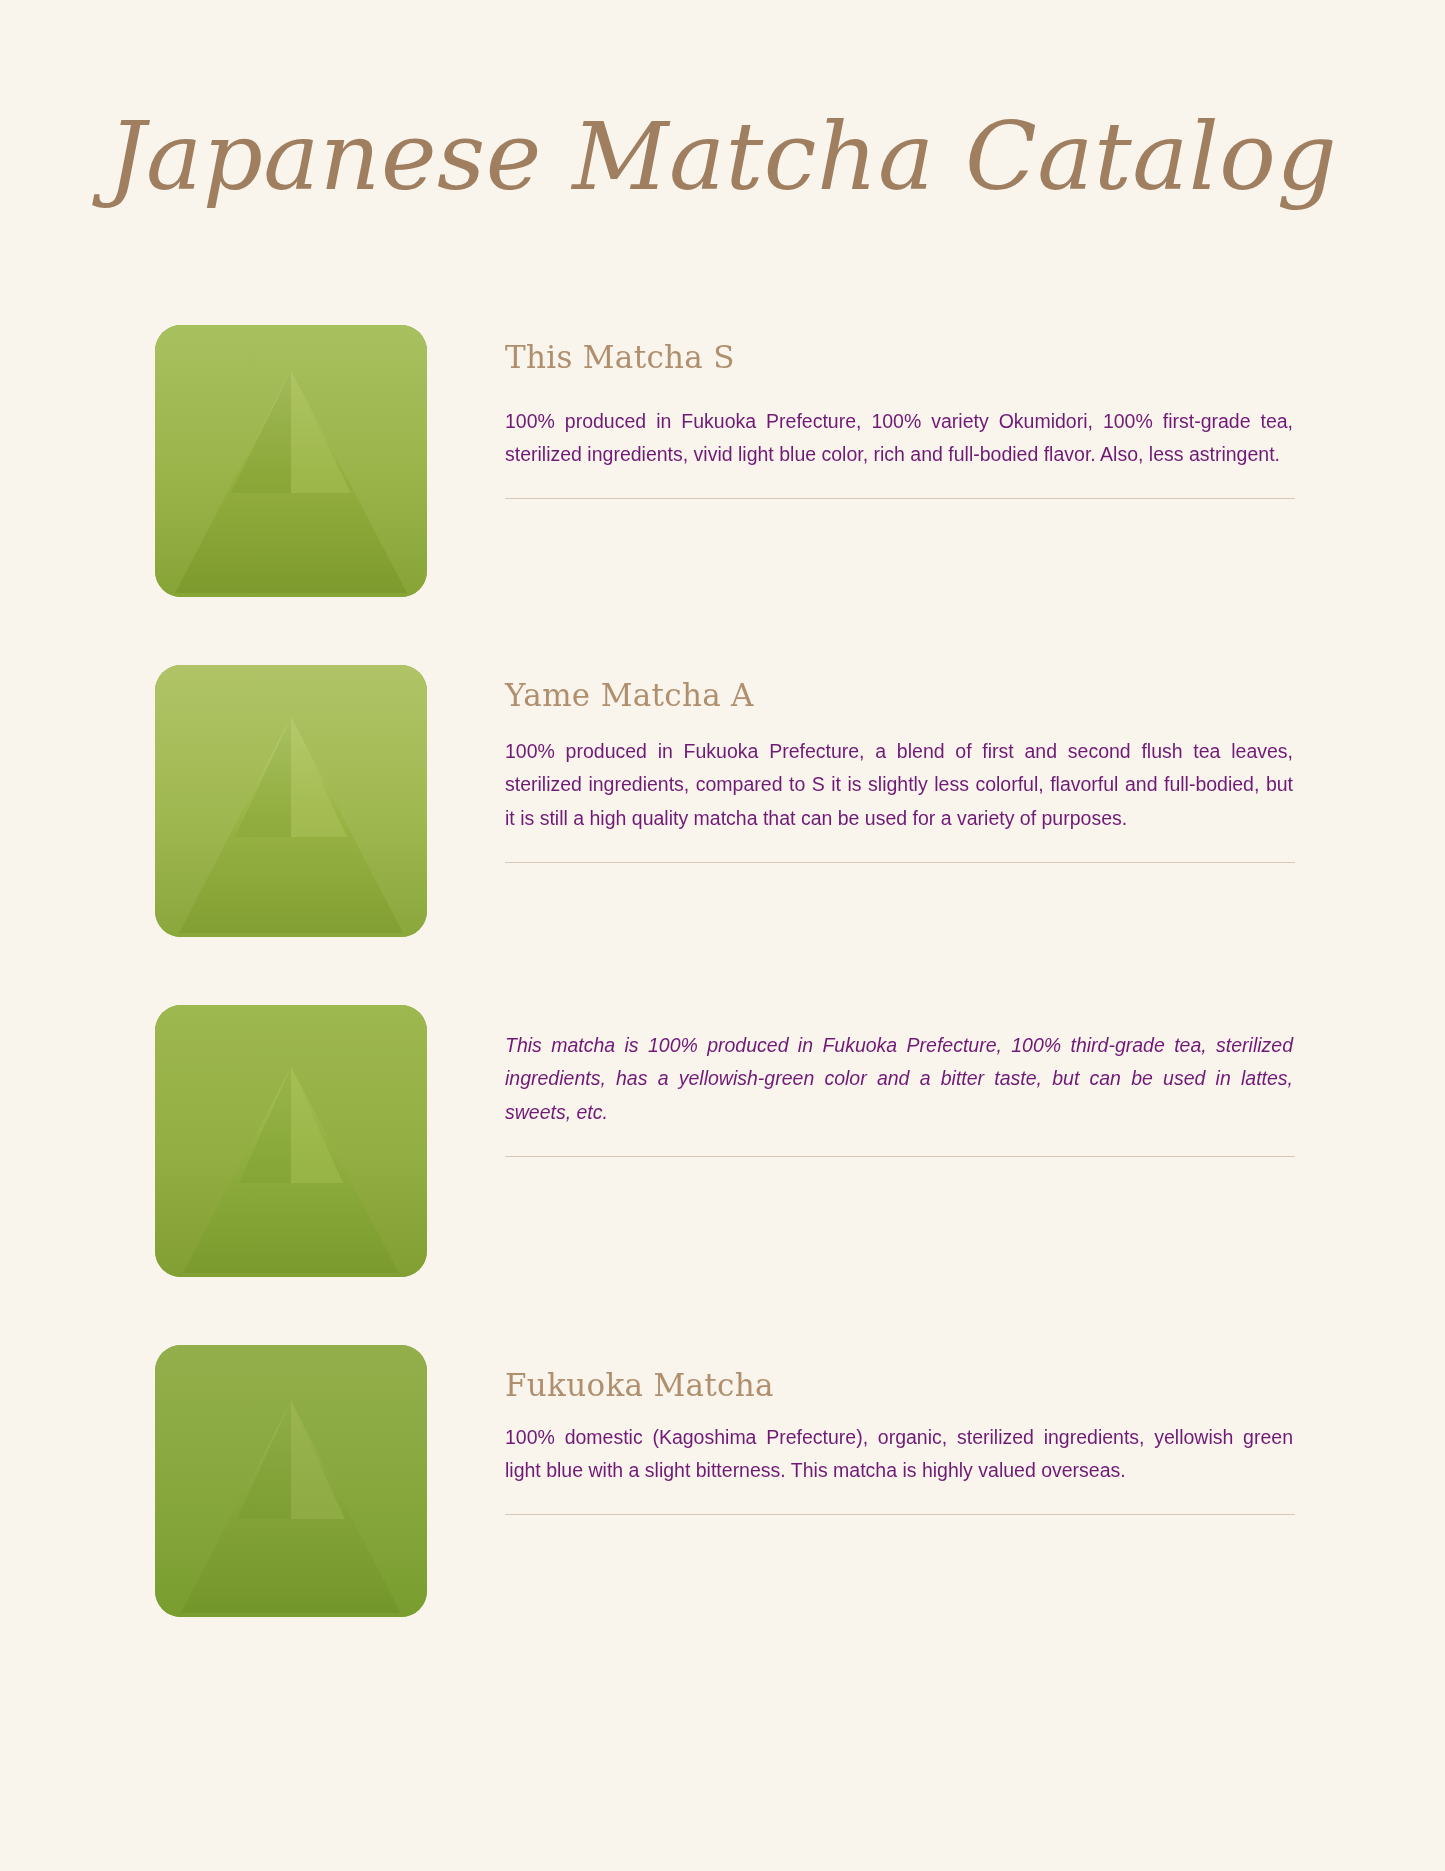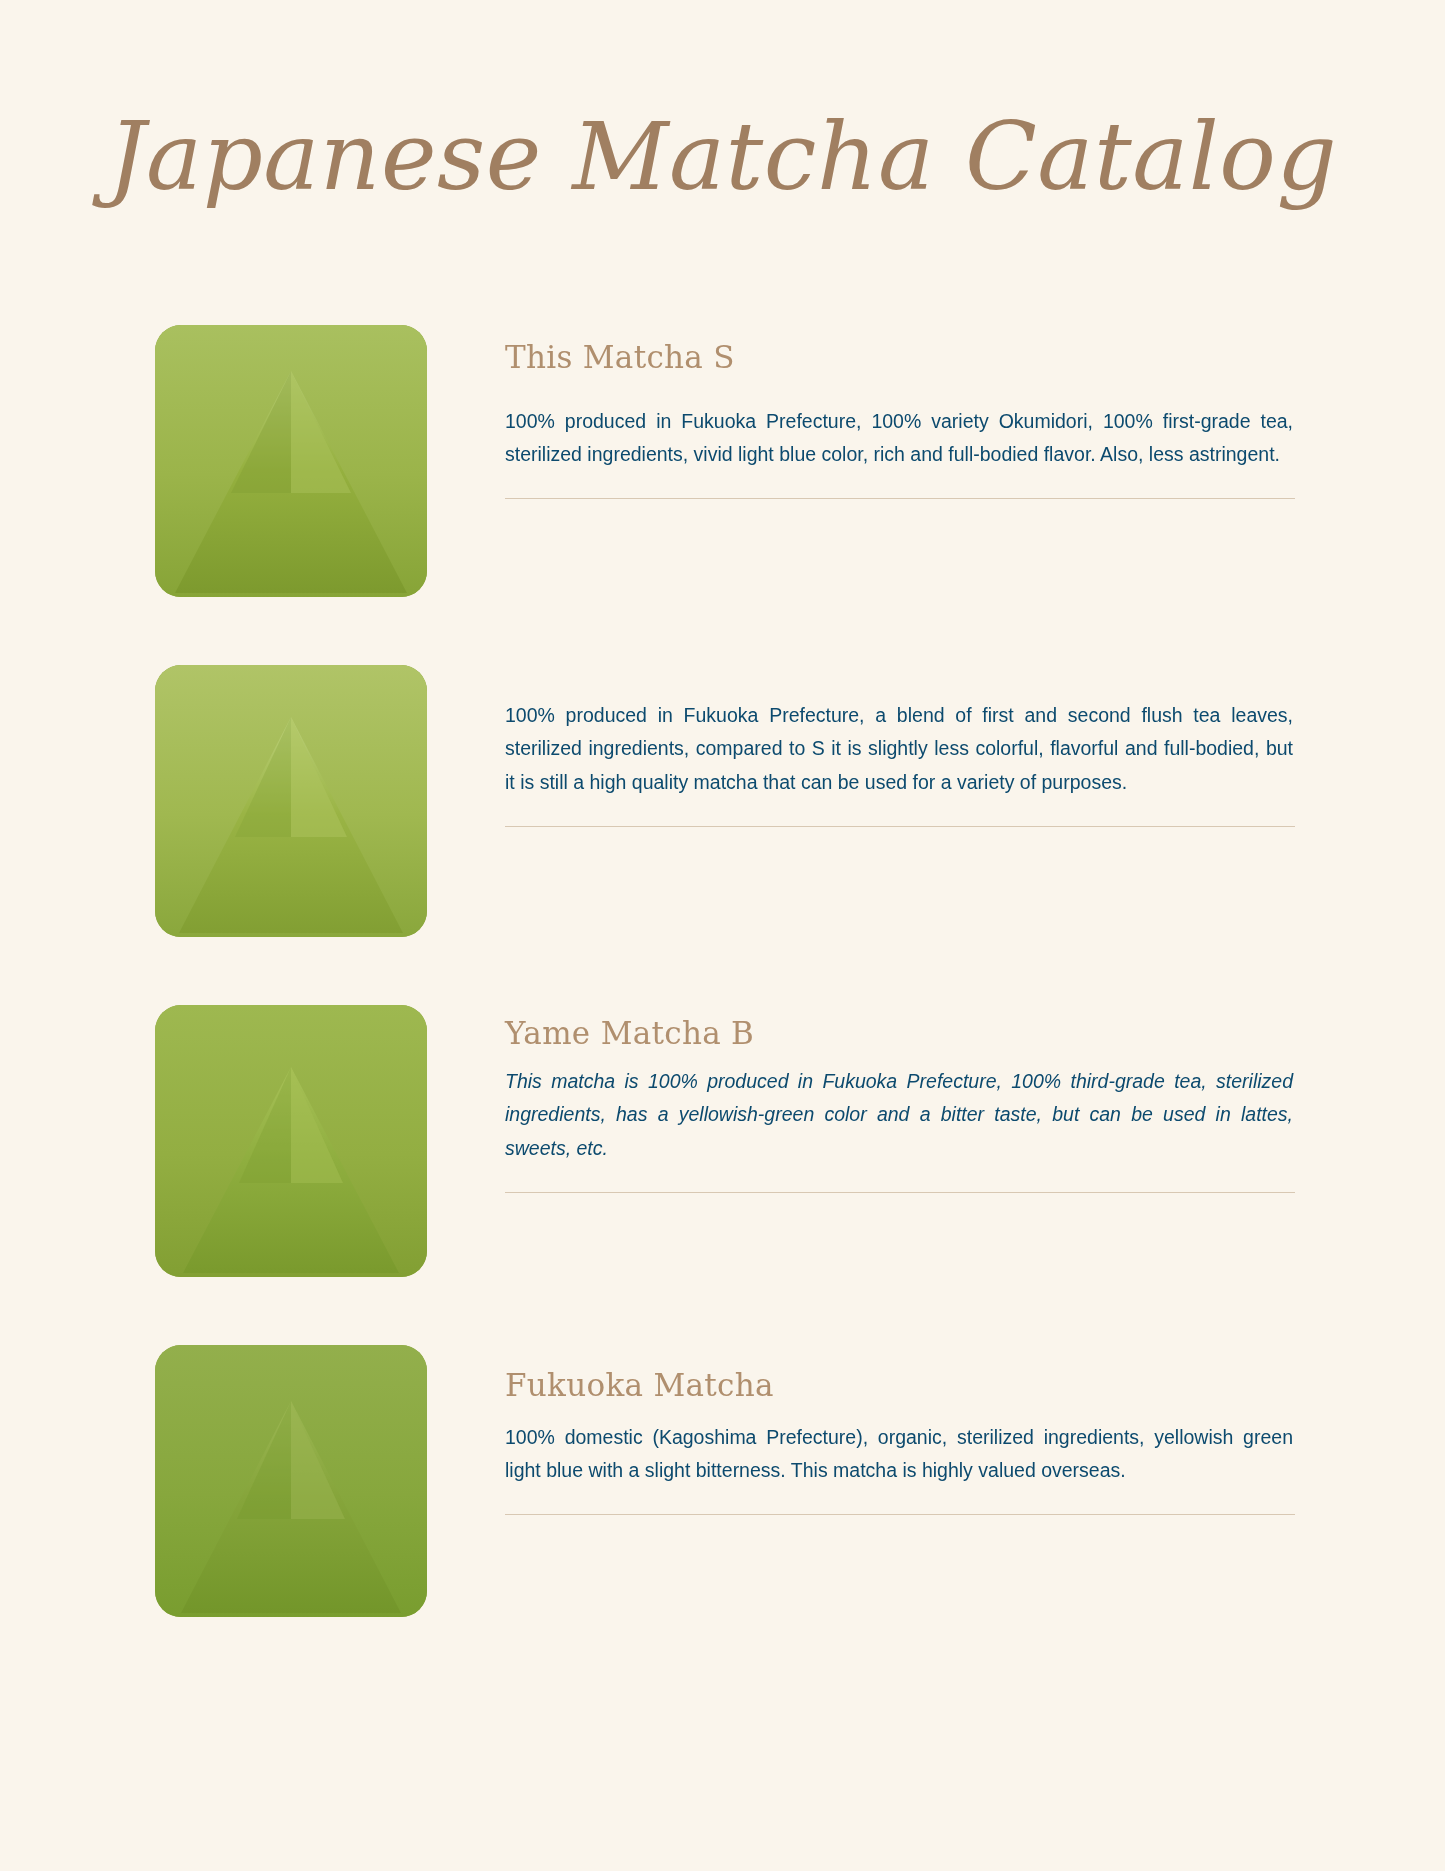--- a/index.html
+++ b/index.html
@@ -64,21 +64,21 @@
     font-weight: 400;
     font-size: 31px;
     color: #b08f6e;
     margin: 0 0 8px 0;
     letter-spacing: 0.3px;
   }
   .item-desc {
     font-family: "Liberation Sans", sans-serif;
     font-size: 19.5px;
     line-height: 1.73;
-    color: #0c4a6e;
+    color: #701a75;
     text-align: justify;
     margin: 22px 0 0 0;
     padding-right: 2px;
   }
   .divider {
     border: 0;
     border-top: 1px solid #d8c8b3;
     margin: 26px 0 0 0;
   }
   
@@ -143,20 +143,21 @@
               <stop offset="100%" stop-color="#829f33"></stop>
             </linearGradient>
           </defs>
           <rect x="0" y="0" width="272" height="272" fill="url(#bg2)"></rect>
           <path d="M136 52 L248 268 L24 268 Z" fill="url(#md2)"></path>
           <path d="M136 52 L192 172 L136 172 Z" fill="#aec45e" opacity="0.5"></path>
           <path d="M136 52 L80 172 L136 172 Z" fill="#84a134" opacity="0.32"></path>
         </svg>
       </div>
       <div class="item-body">
+        <h2 class="item-title">Yame Matcha A</h2>
         <p class="item-desc">100% produced in Fukuoka Prefecture, a blend of first and second flush tea leaves, sterilized ingredients, compared to S it is slightly less colorful, flavorful and full-bodied, but it is still a high quality matcha that can be used for a variety of purposes.</p>
         <hr class="divider">
       </div>
     </div>
 
     <div class="item item-3">
       <div class="thumb">
         <svg class="mound" viewBox="0 0 272 272" preserveAspectRatio="none">
           <defs>
             <linearGradient id="bg3" x1="0" y1="0" x2="0" y2="1">
@@ -170,21 +171,20 @@
               <stop offset="100%" stop-color="#7a9a2d"></stop>
             </linearGradient>
           </defs>
           <rect x="0" y="0" width="272" height="272" fill="url(#bg3)"></rect>
           <path d="M136 62 L244 268 L28 268 Z" fill="url(#md3)"></path>
           <path d="M136 62 L188 178 L136 178 Z" fill="#a3bd52" opacity="0.5"></path>
           <path d="M136 62 L84 178 L136 178 Z" fill="#7c9b2f" opacity="0.3"></path>
         </svg>
       </div>
       <div class="item-body">
-        <h2 class="item-title">Yame Matcha B</h2>
         <p class="item-desc">This matcha is 100% produced in Fukuoka Prefecture, 100% third-grade tea, sterilized ingredients, has a yellowish-green color and a bitter taste, but can be used in lattes, sweets, etc.</p>
         <hr class="divider">
       </div>
     </div>
 
     <div class="item item-4">
       <div class="thumb">
         <svg class="mound" viewBox="0 0 272 272" preserveAspectRatio="none">
           <defs>
             <linearGradient id="bg4" x1="0" y1="0" x2="0" y2="1">

